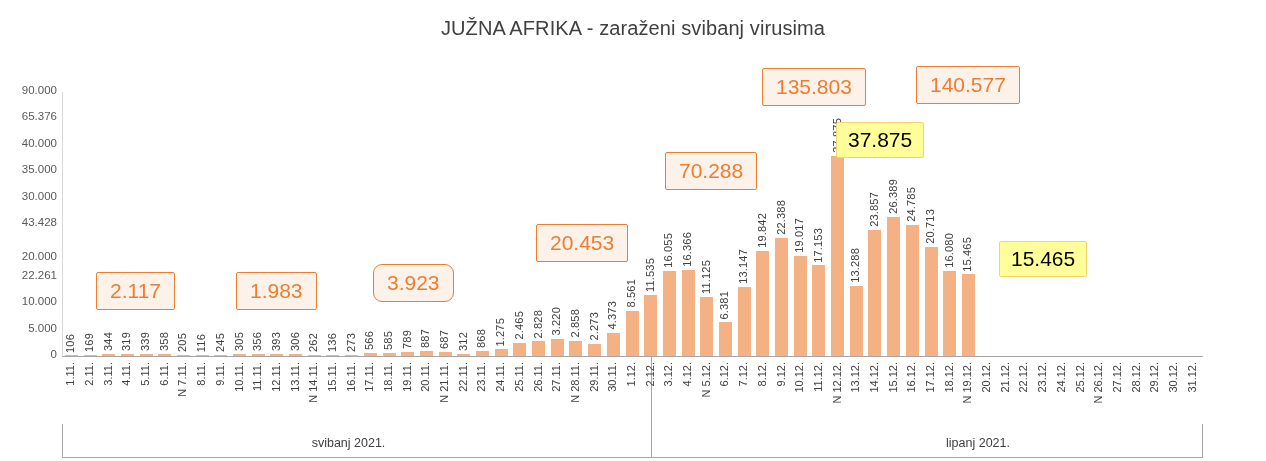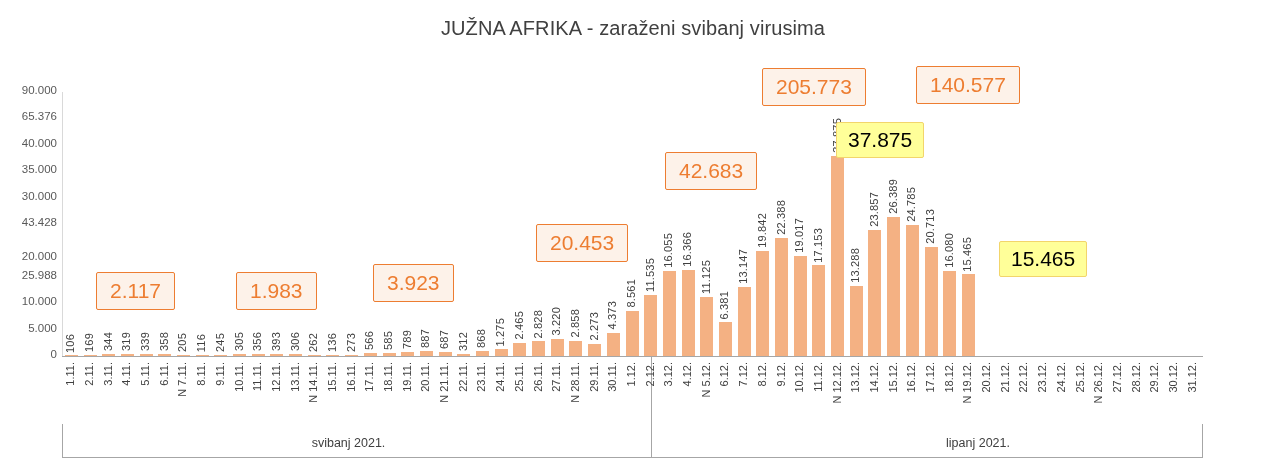--- a/index.html
+++ b/index.html
@@ -111,21 +111,21 @@
 
 <div id="yaxis"></div>
 <div id="xaxis"></div>
 <div id="monthbox"></div>
 <div id="monthsplit"></div>
 
 <div id="yticks">
     <div class="ylabel" style="left: 5px; width: 52px; top: 348px;">0</div>
     <div class="ylabel" style="left: 5px; width: 52px; top: 321.6px;">5.000</div>
     <div class="ylabel" style="left: 5px; width: 52px; top: 295.2px;">10.000</div>
-    <div class="ylabel" style="left: 5px; width: 52px; top: 268.8px;">25.988</div>
+    <div class="ylabel" style="left: 5px; width: 52px; top: 268.8px;">22.261</div>
     <div class="ylabel" style="left: 5px; width: 52px; top: 242.4px; margin-top: 8px;">20.000</div>
     <div class="ylabel" style="left: 5px; width: 52px; top: 216px;">43.428</div>
     <div class="ylabel" style="left: 5px; width: 52px; top: 189.6px;">30.000</div>
     <div class="ylabel" style="left: 5px; width: 52px; top: 163.2px;">35.000</div>
     <div class="ylabel" style="left: 5px; width: 52px; top: 136.8px;">40.000</div>
     <div class="ylabel" style="left: 5px; width: 52px; top: 110.4px;">65.376</div>
     <div class="ylabel" style="left: 5px; width: 52px; top: 84px;">90.000</div>
   </div>
 <div id="plot">
     <div class="bar" style="left: 2.84426px; height: 0.55968px; background: rgb(244, 177, 131);"></div>
@@ -286,24 +286,24 @@
     <div class="xtick" style="left: 1092.21px;">N 26.12.</div>
     <div class="xtick" style="left: 1110.9px;">27.12.</div>
     <div class="xtick" style="left: 1129.59px;">28.12.</div>
     <div class="xtick" style="left: 1148.28px;">29.12.</div>
     <div class="xtick" style="left: 1166.97px;">30.12.</div>
     <div class="xtick" style="left: 1185.66px;">31.12.</div>
   </div>
 <div id="callouts">
     <div class="callout" style="left: 96px; top: 272px;">2.117</div>
     <div class="callout" style="left: 236px; top: 272px;">1.983</div>
-    <div class="callout" style="left: 373px; top: 264px;">3.923</div>
+    <div class="callout" style="left: 373px; top: 264px; border-radius: 9px;">3.923</div>
     <div class="callout" style="left: 536px; top: 224px;">20.453</div>
-    <div class="callout" style="left: 665px; top: 152px;">42.683</div>
-    <div class="callout" style="left: 762px; top: 68px;">205.773</div>
+    <div class="callout" style="left: 665px; top: 152px;">70.288</div>
+    <div class="callout" style="left: 762px; top: 68px;">135.803</div>
     <div class="callout" style="left: 916px; top: 66px;">140.577</div>
     <div class="callout hl" style="left: 836px; top: 122px;">37.875</div>
     <div class="callout hl" style="left: 999px; top: 241px;">15.465</div>
   </div>
 <div id="months">
     <div class="monthlabel" style="left: 54px; width: 589px;">svibanj 2021.</div>
     <div class="monthlabel" style="left: 651px; width: 654px; text-align: center;">lipanj 2021.</div>
   </div>
 
 </body></html>

